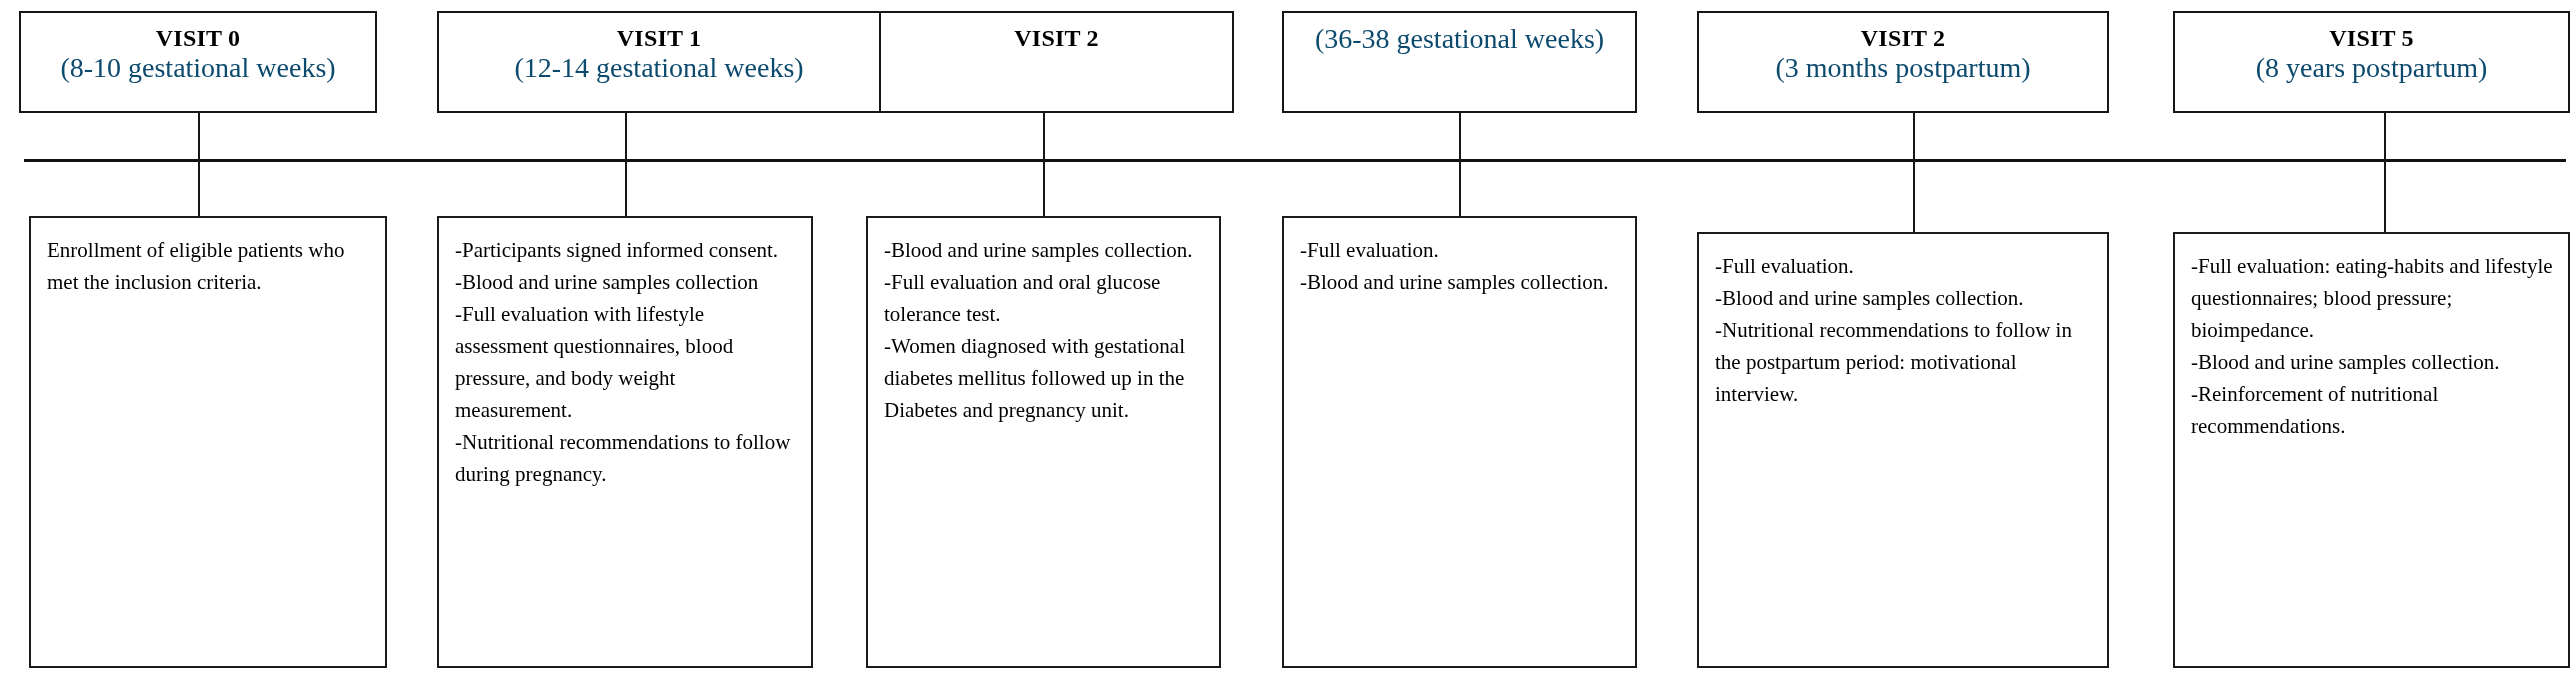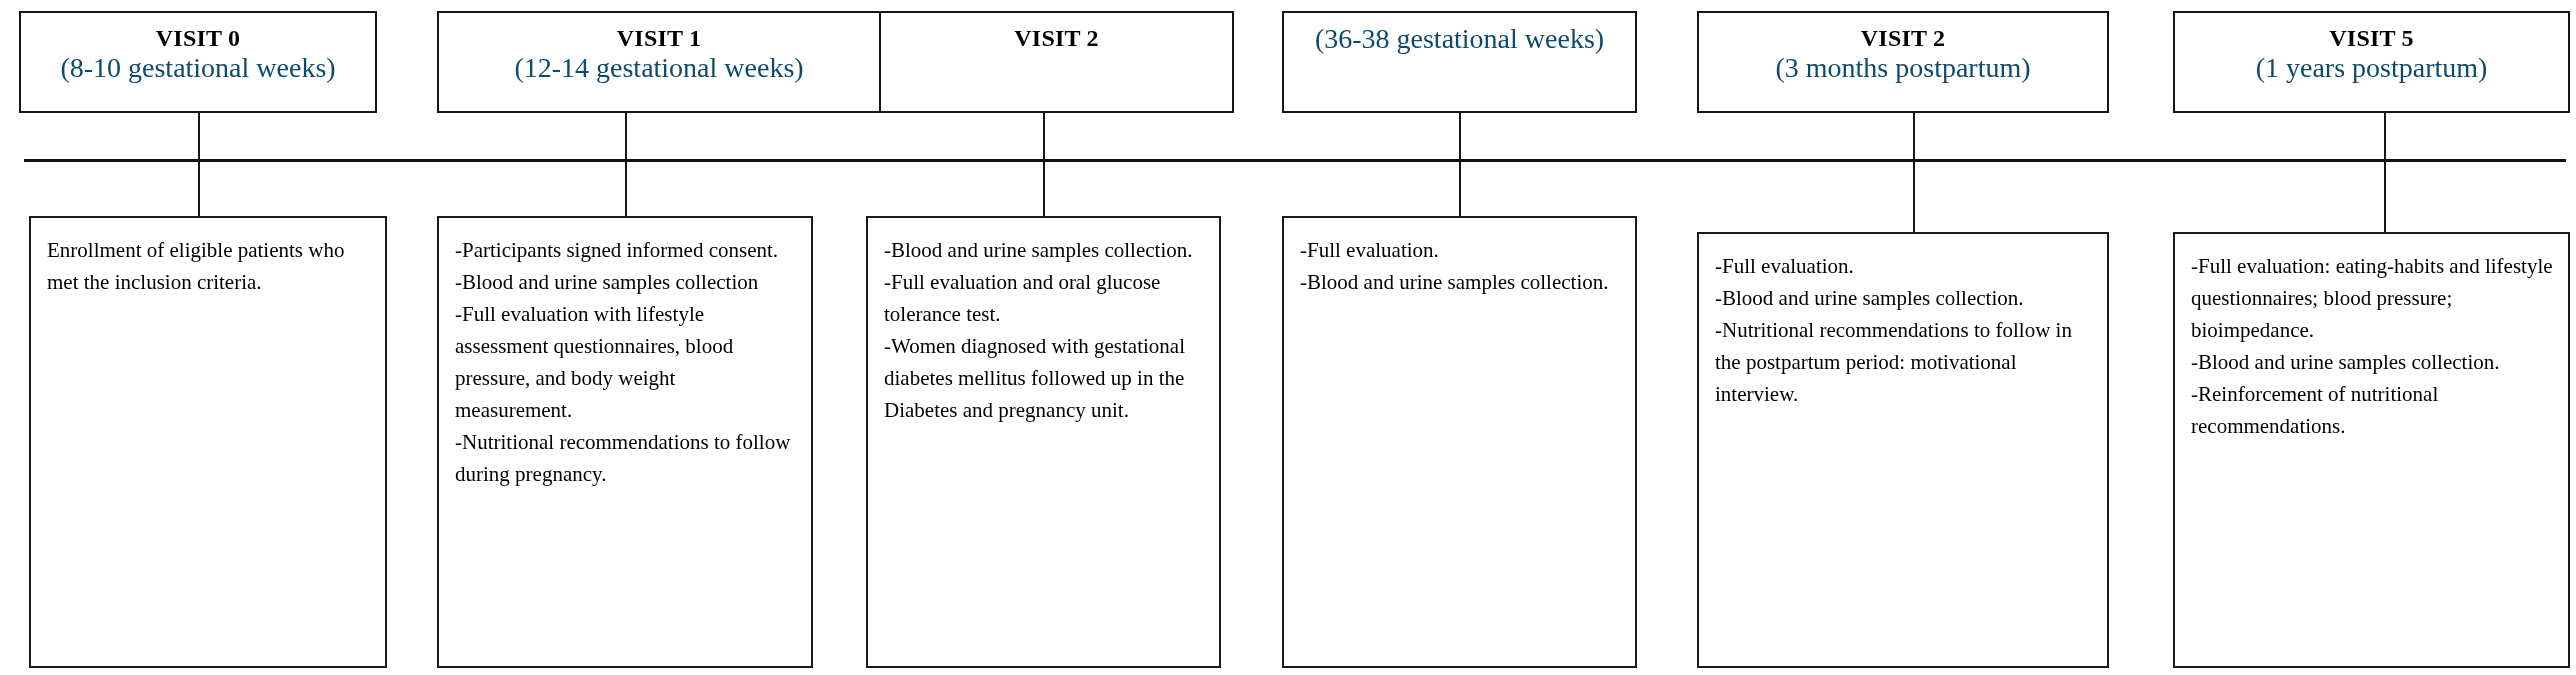--- a/index.html
+++ b/index.html
@@ -138,21 +138,21 @@
     <div class="detail-box" style="left:1689px;top:232px;width:412px;height:436px;">
       <span class="detail-text">-Full evaluation.
 -Blood and urine samples collection.
 -Nutritional recommendations to follow in the postpartum period: motivational interview.</span>
     </div>
   </div>
 
   <div class="visit-col">
     <div class="visit-box" style="left:2165px;width:397px;height:102px;">
       <span class="visit-title">VISIT 5</span>
-      <span class="visit-sub">(1 years postpartum)</span>
+      <span class="visit-sub">(8 years postpartum)</span>
     </div>
     <div class="stem" style="left:2376px;top:113px;height:119px;"></div>
     <div class="detail-box" style="left:2165px;top:232px;width:397px;height:436px;">
       <span class="detail-text">-Full evaluation: eating-habits and lifestyle questionnaires; blood pressure; bioimpedance.
 -Blood and urine samples collection.
 -Reinforcement of nutritional recommendations.</span>
     </div>
   </div>
 
 </div>

